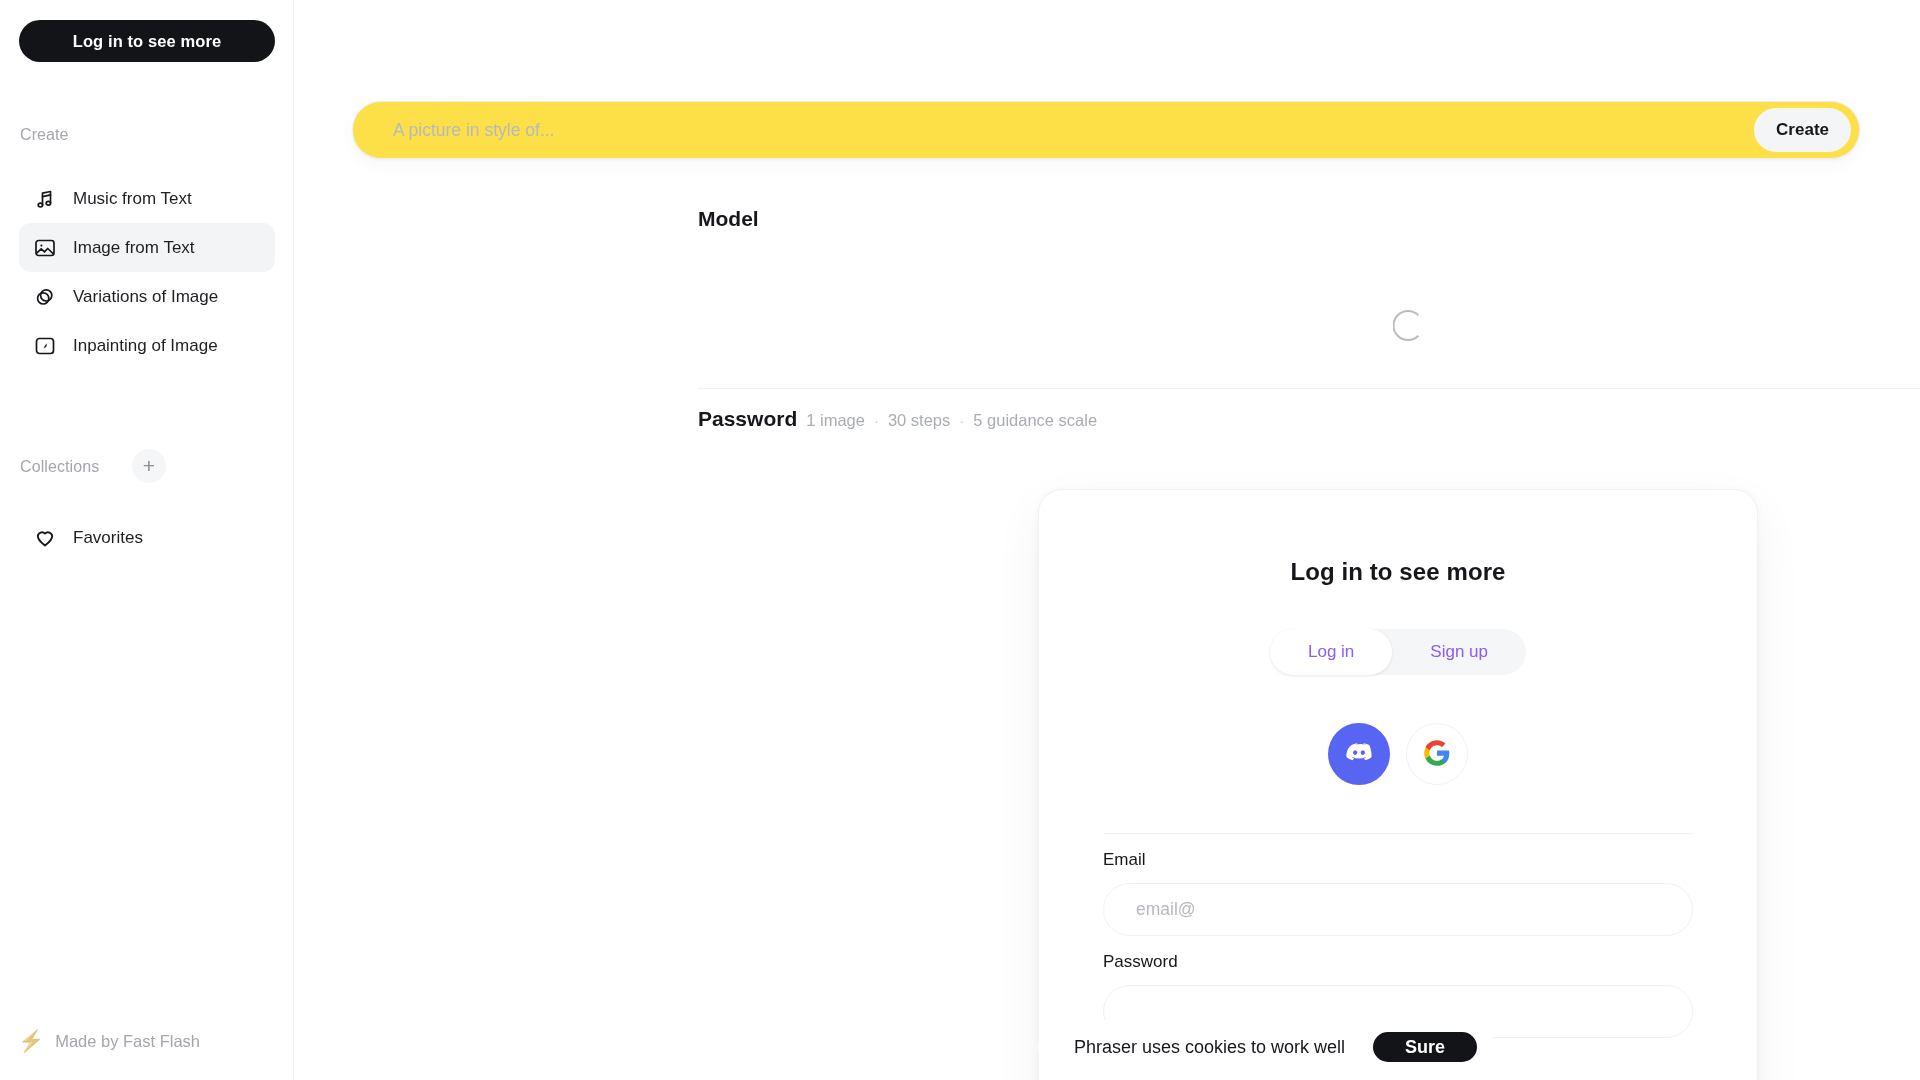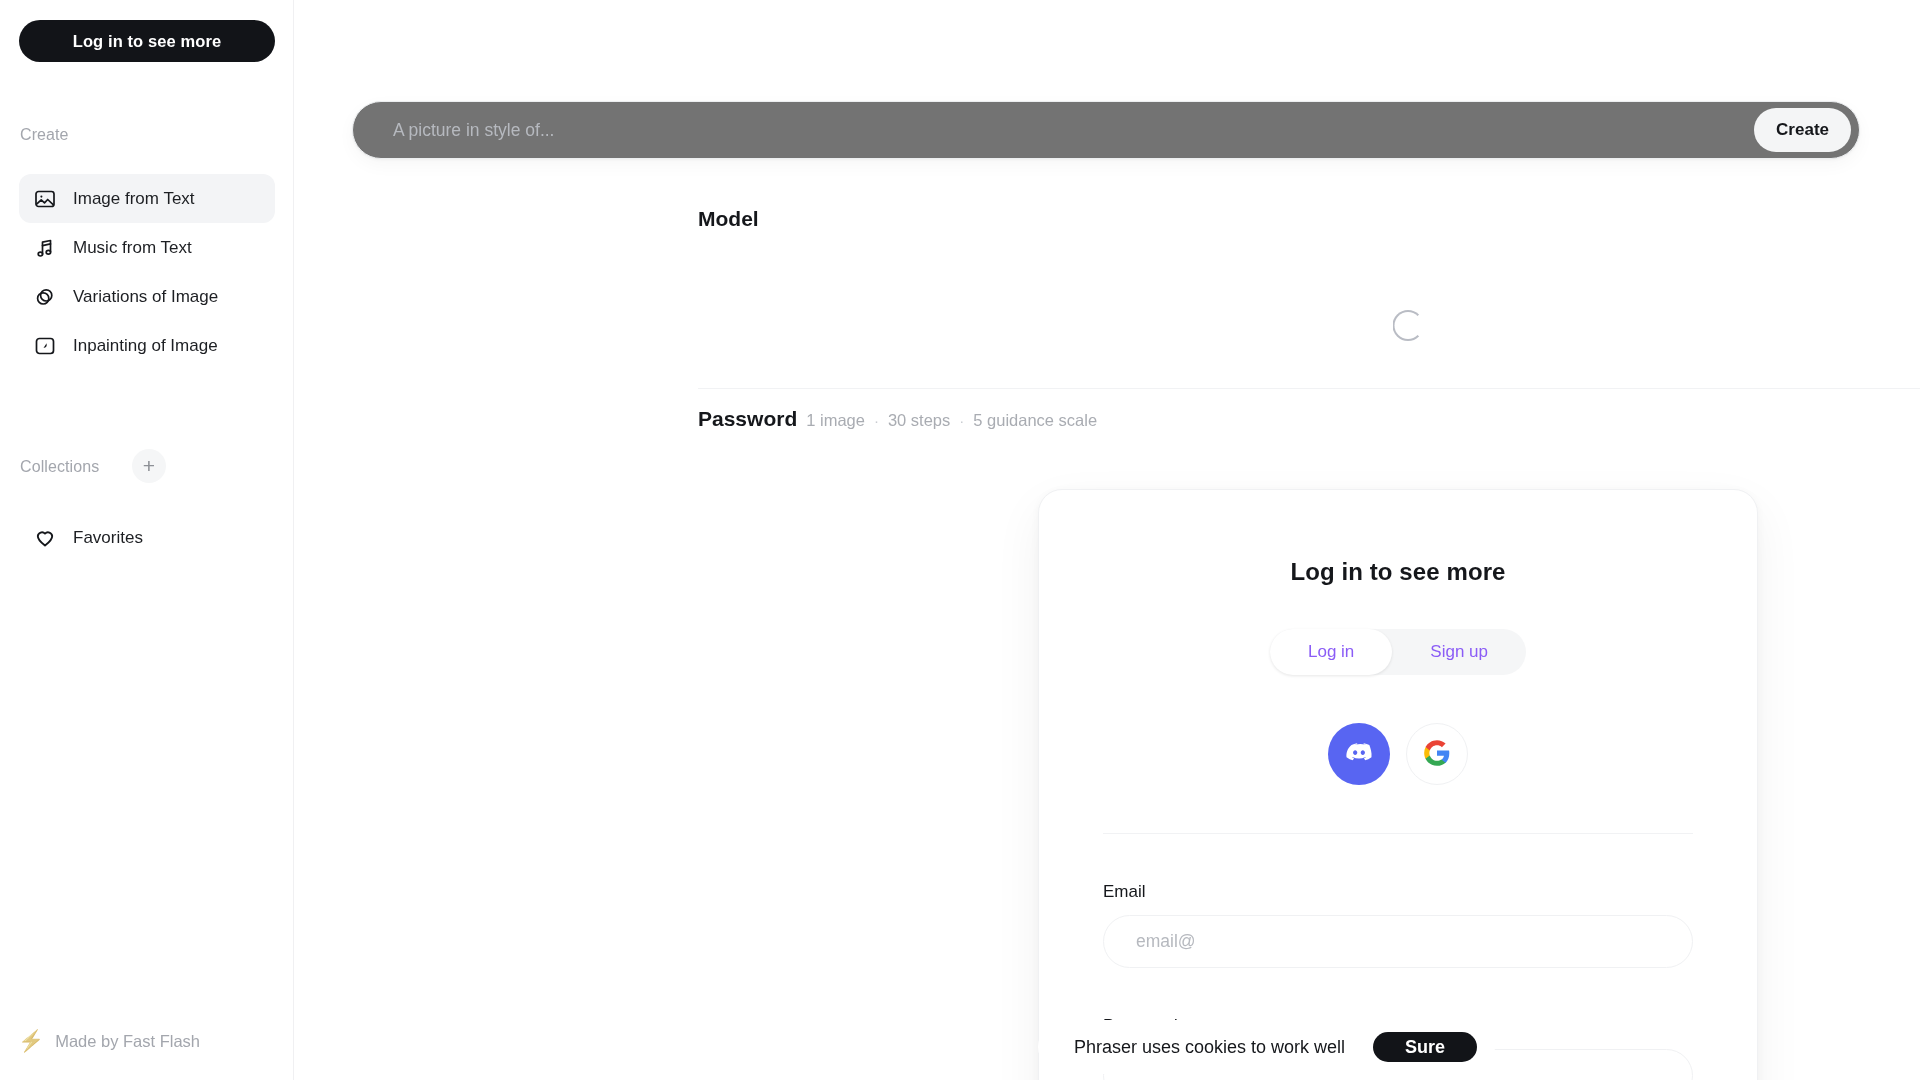--- a/index.html
+++ b/index.html
@@ -61,21 +61,21 @@
     width: 200px; cursor: pointer;
   }
   .bolt { font-size: 21px; line-height: 1.15; filter: grayscale(.55); }
 
   
   .main { flex: 1; position: relative; height: 1080px; }
 
   .prompt-bar {
     position: absolute; left: 58px; top: 101px;
     width: 1508px; height: 58px;
-    background: #737373; border: 1px solid #eceef0;
+    background: #fde047; border: 1px solid #eceef0;
     border-radius: 29px;
     box-shadow: 0 1px 3px rgba(18,20,24,.045), 0 6px 18px rgba(18,20,24,.035);
     display: flex; align-items: center;
   }
   .prompt-input {
     flex: 1; border: none; outline: none; background: transparent;
     font-size: 17.5px; color: #1d1f23; padding: 0 28px 0 40px;
     font-family: "Liberation Sans", sans-serif;
   }
   .prompt-input::placeholder { color: #b6b9bf; }
@@ -143,21 +143,21 @@
   }
   .social-btn {
     width: 62px; height: 62px; border-radius: 50%;
     border: none; cursor: pointer; display: flex;
     align-items: center; justify-content: center; padding: 0;
   }
   .discord { background: #5865f2; }
   .google { background: #ffffff; border: 1px solid #f0f1f3; }
   .modal-divider { height: 1px; background: #f1f2f4; margin-top: 48px; }
 
-  .field { margin-top: 48px; }
+  .field { margin-top: 16px; }
   .field-label { font-size: 17px; color: #15171b; margin-bottom: 13px; }
   .field-input {
     width: 100%; height: 53px; border-radius: 27px;
     border: 1px solid #f0f1f3; background: #fff;
     padding: 0 32px; font-size: 17.5px; color: #15171b; outline: none;
     font-family: "Liberation Sans", sans-serif;
   }
   .field-input::placeholder { color: #b6b9bf; }
 
   
@@ -181,41 +181,41 @@
 <div class="app">
 
   <aside class="sidebar">
 
     <button class="login-cta">Log in to see more</button>
 
     <div class="section-label" id="create-label">Create</div>
 
     <nav class="nav">
 
-      <div class="nav-item active">
-        <span class="nav-ico">
-          <svg viewBox="0 0 24 24" fill="none" stroke="#15171b" stroke-width="1.7" stroke-linecap="round" stroke-linejoin="round">
-            <rect x="3" y="4.5" width="18" height="15" rx="2.5"></rect>
-            <circle cx="8.4" cy="9.6" r="1.05" fill="#15171b" stroke="none"></circle>
-            <path d="M3.6 17.2l4.6-4.4 3.3 3.1 3.2-3.4 5.7 5.3"></path>
-          </svg>
-        </span>
-        <span>Image from Text</span>
-      </div>
-
       <div class="nav-item">
         <span class="nav-ico">
           <svg viewBox="0 0 24 24" fill="none" stroke="#15171b" stroke-width="1.7" stroke-linecap="round" stroke-linejoin="round">
             <path d="M9.5 18V6.2l8-1.7v11.2"></path>
             <path d="M9.5 9.6l8-1.7"></path>
             <ellipse cx="7.4" cy="18.1" rx="2.2" ry="1.9"></ellipse>
             <ellipse cx="15.4" cy="16.2" rx="2.2" ry="1.9"></ellipse>
           </svg>
         </span>
         <span>Music from Text</span>
+      </div>
+
+      <div class="nav-item active">
+        <span class="nav-ico">
+          <svg viewBox="0 0 24 24" fill="none" stroke="#15171b" stroke-width="1.7" stroke-linecap="round" stroke-linejoin="round">
+            <rect x="3" y="4.5" width="18" height="15" rx="2.5"></rect>
+            <circle cx="8.4" cy="9.6" r="1.05" fill="#15171b" stroke="none"></circle>
+            <path d="M3.6 17.2l4.6-4.4 3.3 3.1 3.2-3.4 5.7 5.3"></path>
+          </svg>
+        </span>
+        <span>Image from Text</span>
       </div>
 
       <div class="nav-item">
         <span class="nav-ico">
           <svg viewBox="0 0 24 24" fill="none" stroke="#15171b" stroke-width="1.7">
             <circle cx="13.2" cy="10.4" r="5.6"></circle>
             <path d="M15.9 15.3a5.6 5.6 0 1 1-5.2-9.1" fill="#15171b" stroke="none" opacity="0"></path>
             <circle cx="10.2" cy="13.4" r="5.6"></circle>
           </svg>
         </span>

